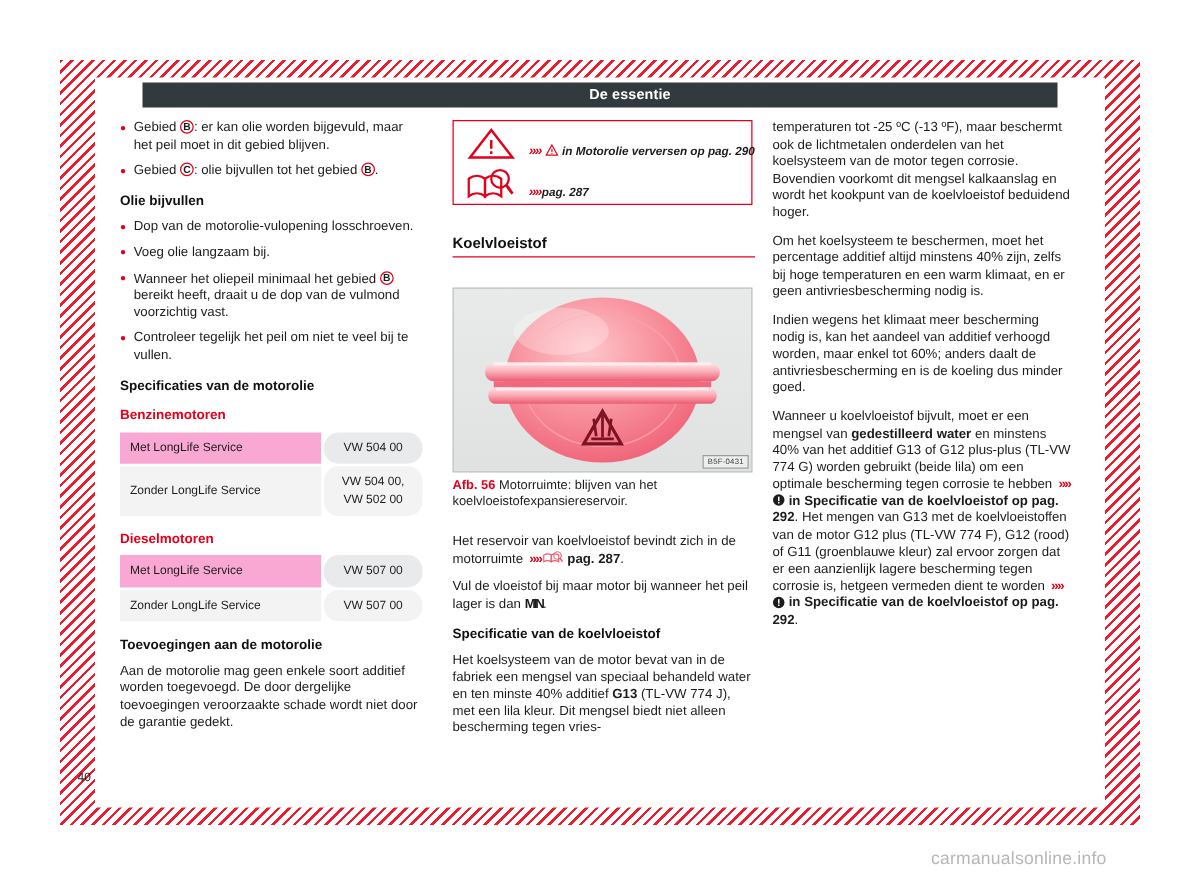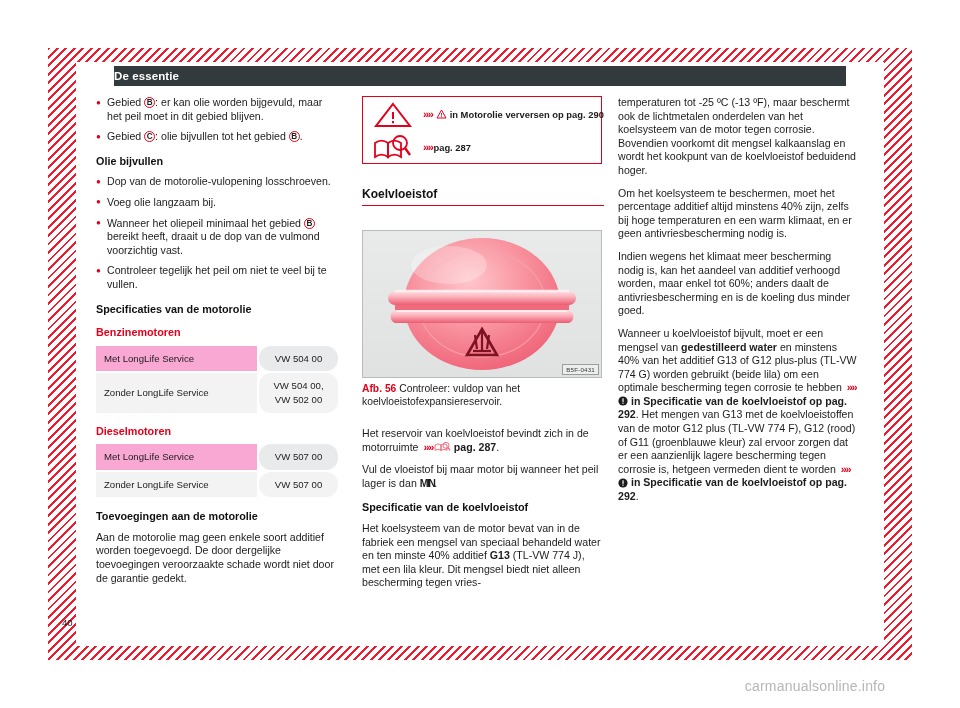--- a/index.html
+++ b/index.html
@@ -11,22 +11,22 @@
     background:repeating-linear-gradient(135deg,
       #ee1b2e 0px,#ee1b2e 2px,
       #ffffff 2px,#ffffff 6px);}
   #page-white{position:absolute;left:76px;top:62px;width:808px;height:584px;
     background:#ffffff;}
 
   
   #header-bar{position:absolute;left:114px;top:66px;width:732px;height:20px;
     background:#333a3d;}
   #header-title{position:absolute;left:0;top:0;width:100%;height:20px;
-    line-height:20px;text-align:left;color:#ffffff;
-    font-size:11.5px;font-weight:bold;letter-spacing:.1px;}
+    line-height:20px;text-align:center;color:#ffffff;
+    font-size:11.5px;font-weight:bold;letter-spacing:.1px;padding-left:24px;}
 
   
   .col{position:absolute;top:96px;width:242px;
        font-size:10.6px;line-height:13.6px;color:#1c1c1c;}
   #col-left{left:96px;}
   #col-mid{left:362px;top:96px;}
   #col-right{left:618px;}
 
   p{margin:0 0 9px 0;}
   h3.sub{font-size:10.8px;font-weight:bold;margin:11px 0 7px 0;color:#111;}
@@ -50,22 +50,22 @@
   .mono-min{font-family:"Liberation Sans",sans-serif;font-weight:bold;
     letter-spacing:-1.6px;font-size:10.6px;}
 
   
   #refbox{position:absolute;left:362px;top:96px;width:240px;height:68px;
     border:1.6px solid #e3001b;box-sizing:border-box;background:#fff;}
   .refrow{position:absolute;left:0;width:100%;height:34px;}
   .refrow.r1{top:0;}
   .refrow.r2{top:33px;}
   .refico{position:absolute;left:9px;top:4px;width:42px;height:27px;}
-  .reftxt{position:absolute;left:58px;top:0;height:34px;line-height:34px;
-    font-size:9.4px;font-weight:bold;color:#1c1c1c;white-space:nowrap;}
+  .reftxt{position:absolute;left:58px;top:0;height:34px;line-height:47px;
+    font-size:9.4px;font-weight:bold;color:#1c1c1c;white-space:nowrap;font-style:italic;}
 
   
   .sec-head{border-bottom:1.4px solid #e3001b;padding-bottom:3px;
     font-size:12px;font-weight:bold;color:#111;margin:0 0 10px 0;}
 
   
   #figure{position:absolute;left:362px;top:230px;width:240px;height:148px;
     border:1px solid #b9bcbd;box-sizing:border-box;
     background:linear-gradient(#e9eaea,#e0e1e1);overflow:hidden;}
   #fig-label{position:absolute;right:2px;bottom:2px;
@@ -222,21 +222,21 @@
       <path d="M-9 4 h18" stroke="#7d1322" stroke-width="2.2"></path>
     </g>
 
     <ellipse cx="86" cy="34" rx="38" ry="19" fill="#ffffff" opacity=".26"></ellipse>
   </svg>
   <div id="fig-label">B5F-0431</div>
 </div>
 
 <div class="fig-cap">
   <span class="afb">Afb. 56</span>
-  <span>Controleer: vuldop van het koelvloeistofexpansiereservoir.</span>
+  <span>Motorruimte: blijven van het koelvloeistofexpansiereservoir.</span>
 </div>
 
 <div class="col" style="left:362px;top:427px;">
   <p><span>Het reservoir van koelvloeistof bevindt zich in de motorruimte </span><span class="arrows">»»</span><svg width="17" height="10" viewBox="0 0 17 10" style="vertical-align:-1px">
       <path d="M1 3 C3 1.8 5 1.8 7 3 L7 8.4 C5 7.2 3 7.2 1 8.4 Z" fill="none" stroke="#ee5a6e" stroke-width=".9"></path>
       <path d="M7 3 C9 1.8 11 1.8 13 3 L13 8.4 C11 7.2 9 7.2 7 8.4 Z" fill="none" stroke="#ee5a6e" stroke-width=".9"></path>
       <circle cx="12" cy="3.4" r="3" fill="none" stroke="#ee5a6e" stroke-width=".9"></circle>
       <line x1="14" y1="5.5" x2="16" y2="8.4" stroke="#ee5a6e" stroke-width="1.2"></line>
     </svg><b class="ref"> pag. 287</b><span>.</span></p>
 

